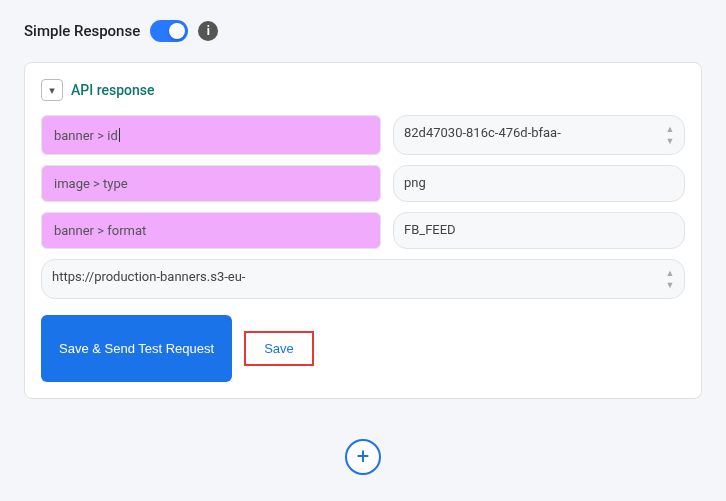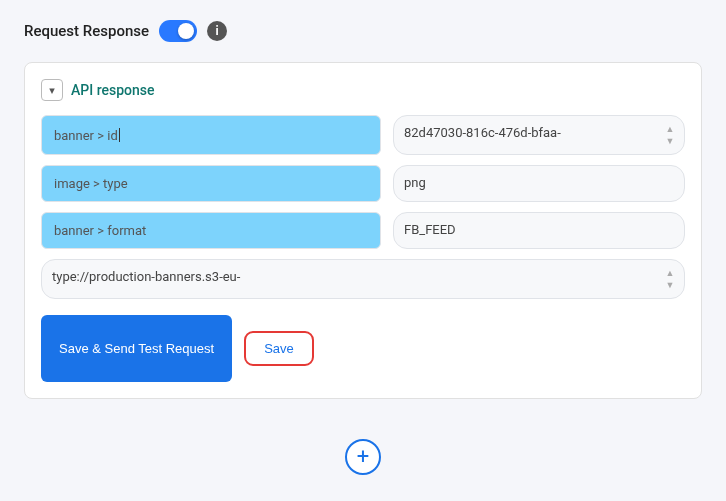--- a/index.html
+++ b/index.html
@@ -103,21 +103,21 @@
 
     
     .field-row {
       display: flex;
       align-items: stretch;
       gap: 12px;
       margin-bottom: 10px;
     }
     .field-left {
       flex: 0 0 340px;
-      background: #7dd3fc;
+      background: #f0abfc;
       border: 1px solid #e0e3e8;
       border-radius: 6px;
       padding: 10px 12px;
       font-size: 13px;
       color: #555;
       display: flex;
       align-items: center;
     }
     .field-right {
       flex: 1;
@@ -174,21 +174,21 @@
       border-radius: 6px;
       padding: 26px 18px;
       font-size: 13px;
       font-weight: 500;
       cursor: pointer;
     }
     .btn-save {
       background: #fff;
       color: #1a73e8;
       border: 2px solid #e53935;
-      border-radius: 9px;
+      border-radius: 0;
       padding: 8px 18px;
       font-size: 13px;
       font-weight: 500;
       cursor: pointer;
     }
 
     
     .bottom-area {
       display: flex;
       justify-content: center;
@@ -218,21 +218,21 @@
       margin-left: 1px;
       vertical-align: middle;
     }
   </style>
 </head>
 <body>
 
 <div class="page-container">
 
   <div class="top-bar">
-    <span class="top-bar-label">Request Response</span>
+    <span class="top-bar-label">Simple Response</span>
     <div class="toggle-switch"></div>
     <div class="info-icon">i</div>
   </div>
 
   <div class="api-section">
     <div class="api-section-header">
       <div class="chevron-icon">▾</div>
       <span class="api-section-title">API response</span>
     </div>
 
@@ -263,21 +263,21 @@
       <div class="field-left">
         <span>banner &gt; format</span>
       </div>
       <div class="field-right">
         <span class="field-right-text">FB_FEED</span>
       </div>
     </div>
 
     <div class="field-row">
       <div class="field-right">
-        <span class="field-right-text">type://production-banners.s3-eu-</span>
+        <span class="field-right-text">https://production-banners.s3-eu-</span>
         <div class="scrollbar-indicator">
           <div class="scroll-arrow">▲</div>
           <div class="scroll-arrow">▼</div>
         </div>
       </div>
     </div>
 
     <div class="buttons-row">
       <button class="btn-primary">Save &amp; Send Test Request</button>
       <button class="btn-save">Save</button>

